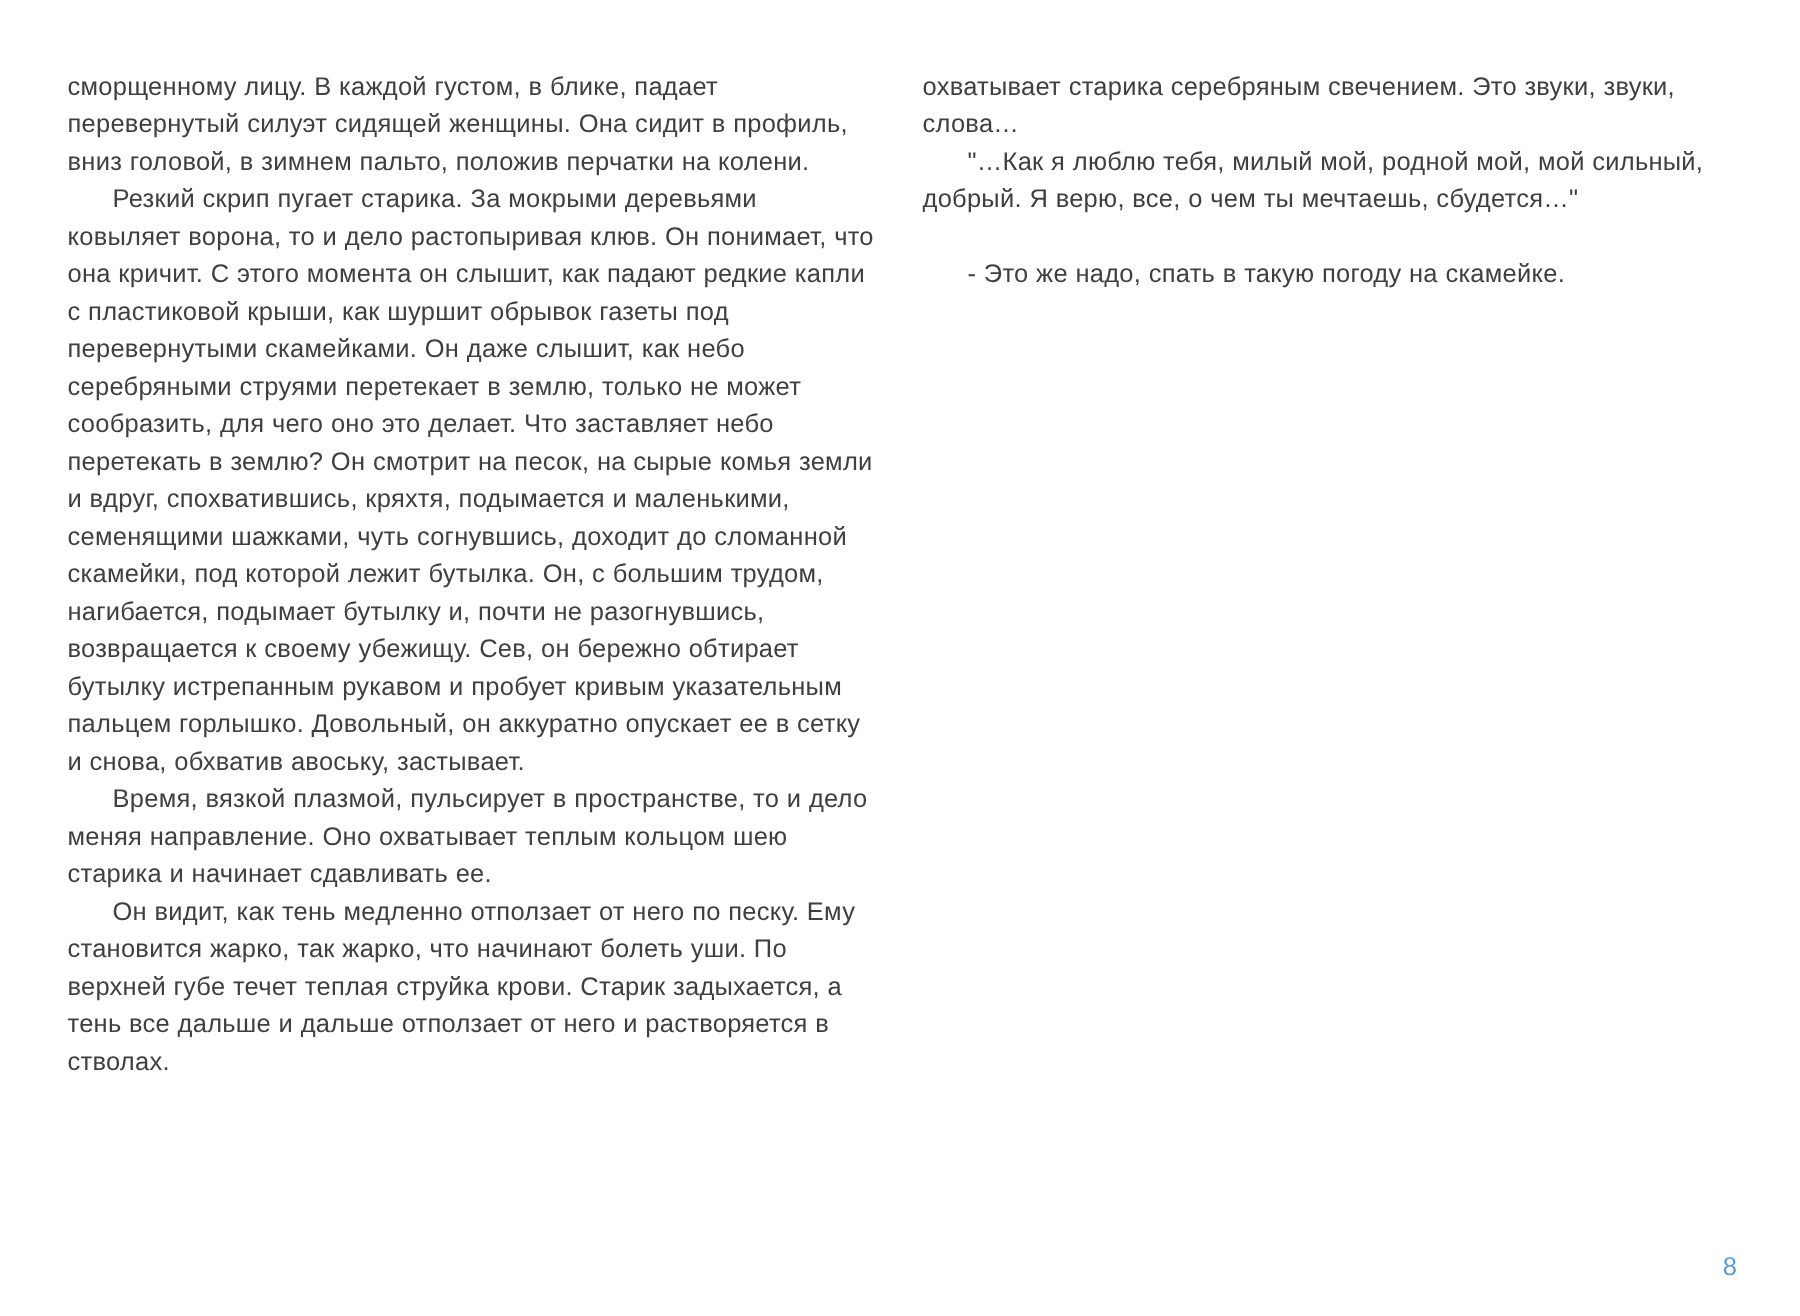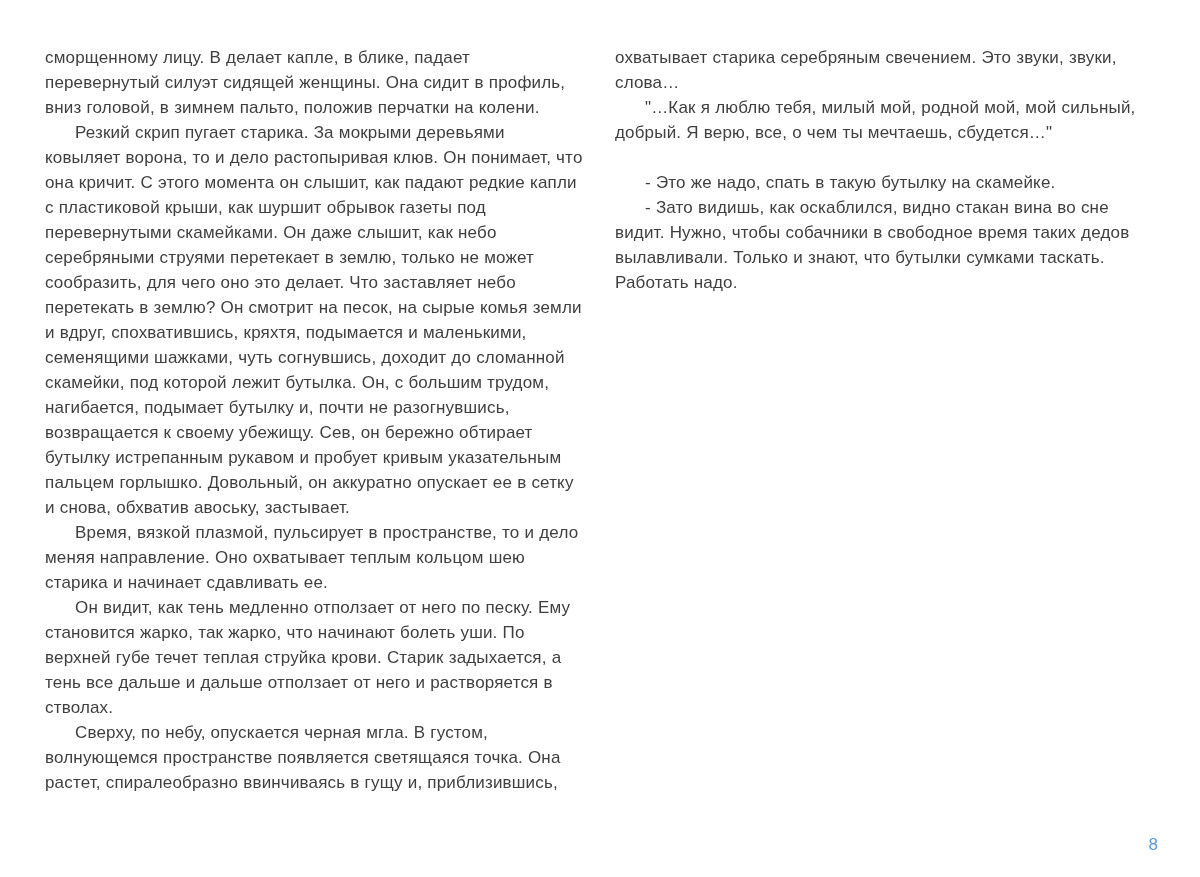--- a/index.html
+++ b/index.html
@@ -60,32 +60,30 @@
   }
 </style>
 </head>
 <body>
 
 <div class="page">
 
   <div class="columns">
 
     <div class="column" id="left-col">
-        <p class="para no-indent">сморщенному лицу. В делает капле, в блике, падает перевернутый силуэт сидящей женщины. Она сидит в профиль, вниз головой, в зимнем пальто, положив перчатки на колени.</p>
+        <p class="para no-indent">сморщенному лицу. В каждой густом, в блике, падает перевернутый силуэт сидящей женщины. Она сидит в профиль, вниз головой, в зимнем пальто, положив перчатки на колени.</p>
         <p class="para">Резкий скрип пугает старика. За мокрыми деревьями ковыляет ворона, то и дело растопыривая клюв. Он понимает, что она кричит. С этого момента он слышит, как падают редкие капли с пластиковой крыши, как шуршит обрывок газеты под перевернутыми скамейками.  Он даже слышит, как небо серебряными струями перетекает в землю, только не может сообразить, для чего оно это делает. Что заставляет небо перетекать в землю? Он смотрит на песок, на сырые комья земли и вдруг, спохватившись, кряхтя, подымается и маленькими, семенящими шажками, чуть согнувшись, доходит до сломанной скамейки, под которой лежит бутылка. Он, с большим трудом, нагибается, подымает бутылку и, почти не разогнувшись, возвращается к своему убежищу. Сев, он бережно обтирает бутылку истрепанным рукавом и пробует кривым указательным пальцем горлышко. Довольный, он аккуратно опускает ее в сетку и снова, обхватив авоську, застывает.</p>
         <p class="para">Время, вязкой плазмой, пульсирует в пространстве, то и дело меняя направление. Оно охватывает теплым кольцом шею старика и начинает сдавливать ее.</p>
         <p class="para">Он видит, как тень медленно отползает от него по песку. Ему становится жарко, так жарко, что начинают болеть уши. По верхней губе течет теплая струйка крови. Старик задыхается, а тень все дальше и дальше отползает от него и растворяется в стволах.</p>
-        <p class="para">Сверху, по небу, опускается черная мгла. В густом, волнующемся пространстве появляется светящаяся точка. Она растет, спиралеобразно ввинчиваясь в гущу и, приблизившись,</p>
       </div>
 
     <div class="column" id="right-col">
         <p class="para no-indent">охватывает старика серебряным свечением. Это звуки, звуки, слова…</p>
         <p class="para">"…Как я люблю тебя, милый мой, родной мой, мой сильный, добрый. Я верю, все, о чем ты мечтаешь, сбудется…"</p>
         <div class="spacer"></div>
-        <p class="para">- Это же надо, спать в такую бутылку на скамейке.</p>
-        <p class="para">- Зато видишь, как оскаблился, видно стакан вина во сне видит. Нужно, чтобы собачники в свободное время таких дедов вылавливали. Только и знают, что бутылки сумками таскать. Работать надо.</p>
+        <p class="para">- Это же надо, спать в такую погоду на скамейке.</p>
       </div>
 
   </div>
 
   <div class="page-number">8</div>
 
 </div>
 
 </body></html>

